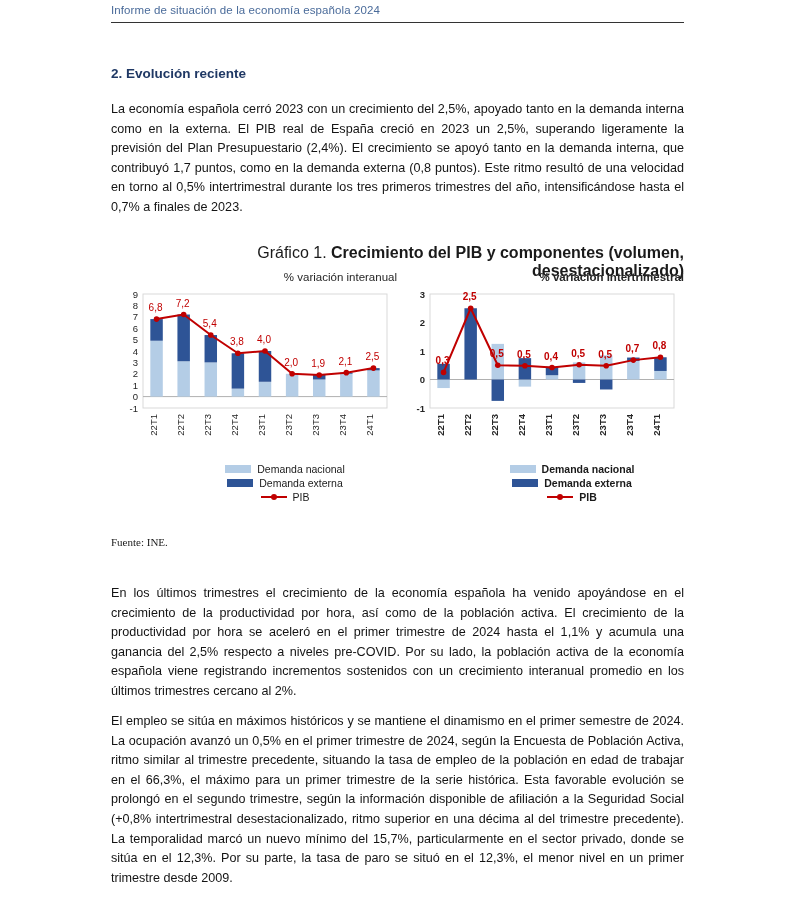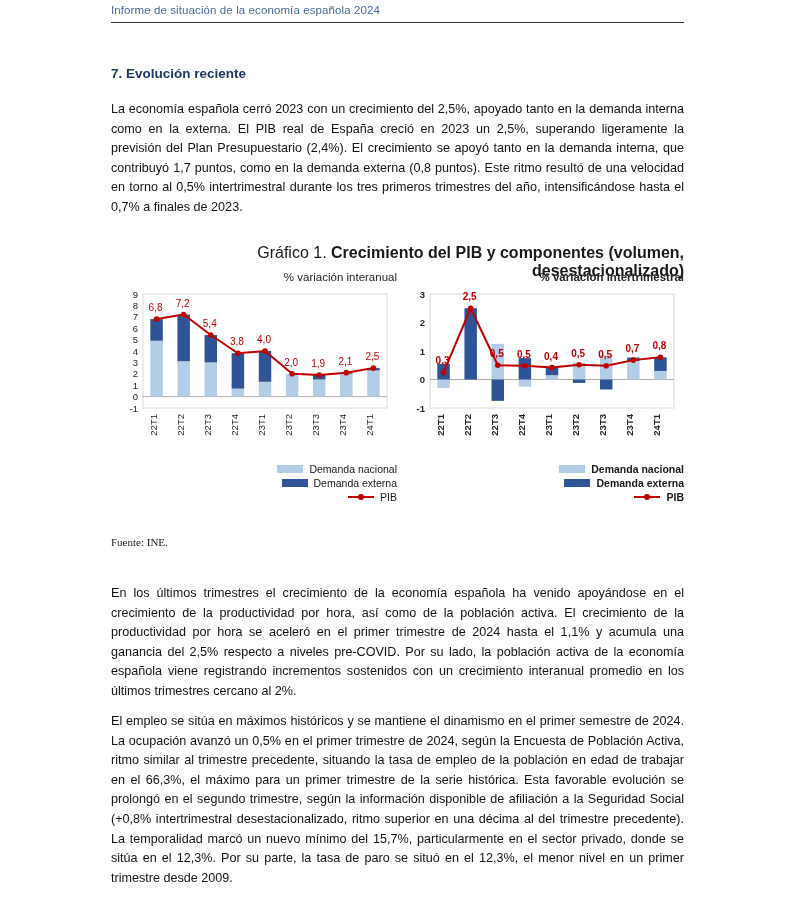--- a/index.html
+++ b/index.html
@@ -98,21 +98,21 @@
     position: relative;
     width: 286px;
     height: 172px;
   }
   .plot-svg { display: block; }
 
   .legend {
     margin-top: 4px;
     display: flex;
     flex-direction: column;
-    align-items: flex-end;
+    align-items: center;
     padding-left: 62px;
     gap: 1px;
   }
   .legend-row {
     display: flex;
     align-items: center;
     font-size: 10.5px;
     color: #1a1a1a;
     height: 13px;
   }
@@ -157,21 +157,21 @@
 </head>
 <body>
 
 <div class="page">
 
   <div class="header">
     <div class="header-text">Informe de situación de la economía española 2024</div>
     <div class="header-rule"></div>
   </div>
 
-  <div class="section-title">7. Evolución reciente</div>
+  <div class="section-title">2. Evolución reciente</div>
 
   <div class="body-block" id="para1">
     <b>La economía española cerró 2023 con un crecimiento del 2,5%, apoyado tanto en la demanda interna como en la externa.</b><span> El PIB real de España creció en 2023 un 2,5%, superando ligeramente la previsión del Plan Presupuestario (2,4%). El crecimiento se apoyó tanto en la demanda interna, que contribuyó 1,7 puntos, como en la demanda externa (0,8 puntos). Este ritmo resultó de una velocidad en torno al 0,5% intertrimestral durante los tres primeros trimestres del año, intensificándose hasta el 0,7% a finales de 2023.</span>
   </div>
 
   <div class="figure-caption">
     <span>Gráfico 1. </span><span class="cap-strong">Crecimiento del PIB y componentes (volumen, desestacionalizado)</span>
   </div>
 
   <div class="charts-row">

